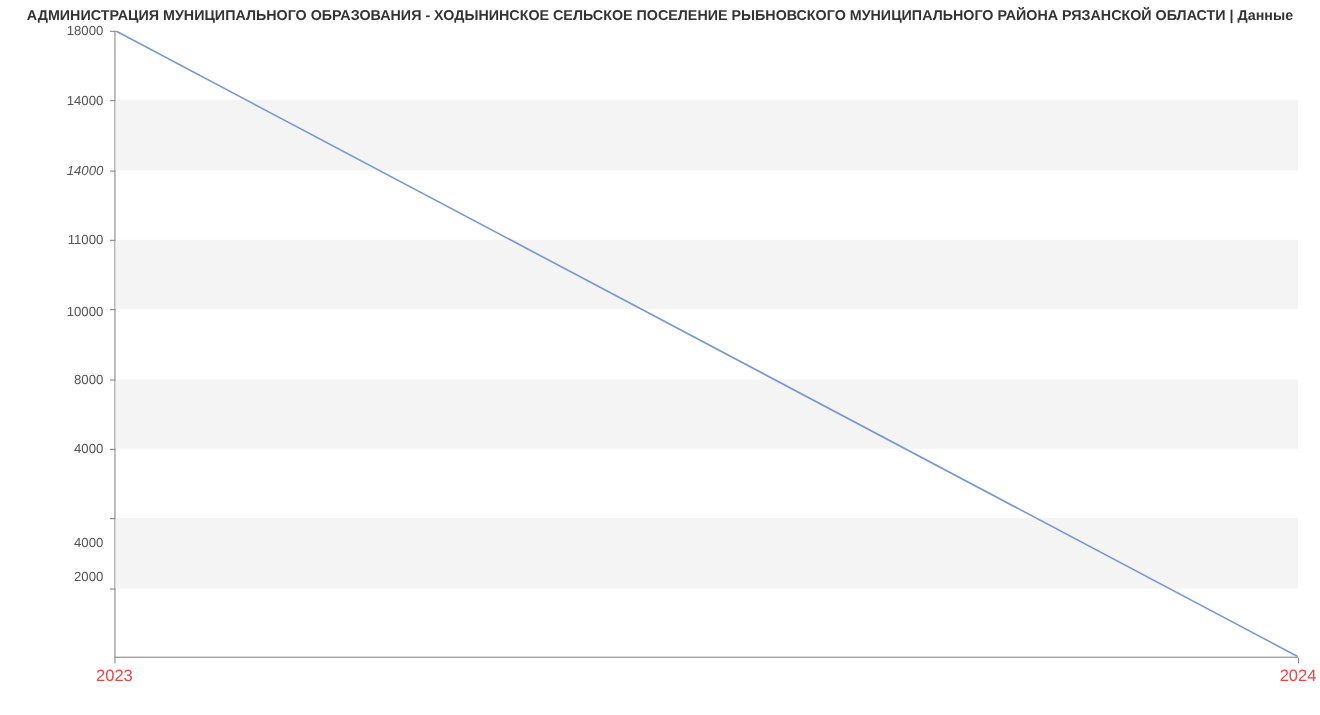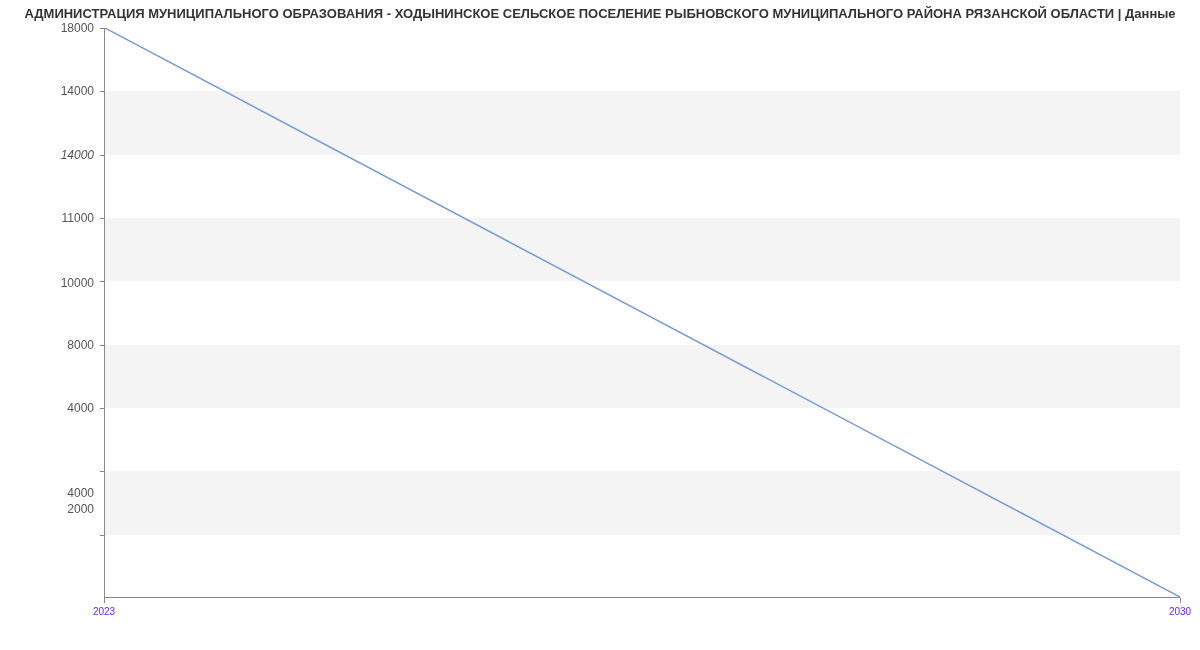--- a/index.html
+++ b/index.html
@@ -66,22 +66,22 @@
       left: -5px;
       width: 5px;
       height: 1px;
       background: #888;
     }
     .x-tick {
       position: absolute;
       top: 100%;
       padding-top: 8px;
       transform: translateX(-50%);
-      font-size: 10px;
-      color: #6d28d9;
+      font-size: 15px;
+      color: #ef4444;
     }
     .x-tick-mark {
       position: absolute;
       top: 0;
       width: 1px;
       height: 5px;
       background: #888;
     }
   </style>
 </head>
@@ -103,26 +103,26 @@
       <div class="y-tick-mark" style="top: 443.333px;"></div>
       <div class="y-tick-mark" style="top: 380px;"></div>
       <div class="y-tick-mark" style="top: 316.667px;"></div>
       <div class="y-tick-mark" style="top: 253.333px;"></div>
       <div class="y-tick-mark" style="top: 190px;"></div>
       <div class="y-tick-mark" style="top: 126.667px;"></div>
       <div class="y-tick-mark" style="top: 63.3333px;"></div>
       <div class="y-tick-mark" style="top: 0px;"></div>
     </div>
 
-<div class="y-tick" style="top: 481px;">2000</div>
+<div class="y-tick" style="top: 496px;">2000</div>
     <div class="y-tick" style="top: 465px;">4000</div>
     <div class="y-tick" style="top: 380px;">4000</div>
     <div class="y-tick" style="top: 316.667px; margin-left: 22px;">8000</div>
     <div class="y-tick" style="top: 255px;">10000</div>
     <div class="y-tick" style="top: 190px;">11000</div>
     <div class="y-tick" style="top: 126.667px; font-style: italic;">14000</div>
     <div class="y-tick" style="top: 63.3333px;">14000</div>
     <div class="y-tick" style="top: 0px;">18000</div>
     <div class="x-tick" style="left: 0px;">2023</div>
     <div class="x-tick-mark" style="left: 0px; top: 570px;"></div>
-    <div class="x-tick" style="left: 1076px;">2030</div>
+    <div class="x-tick" style="left: 1076px;">2024</div>
     <div class="x-tick-mark" style="left: 1076px; top: 570px;"></div>
   </div>
 
 </body></html>

